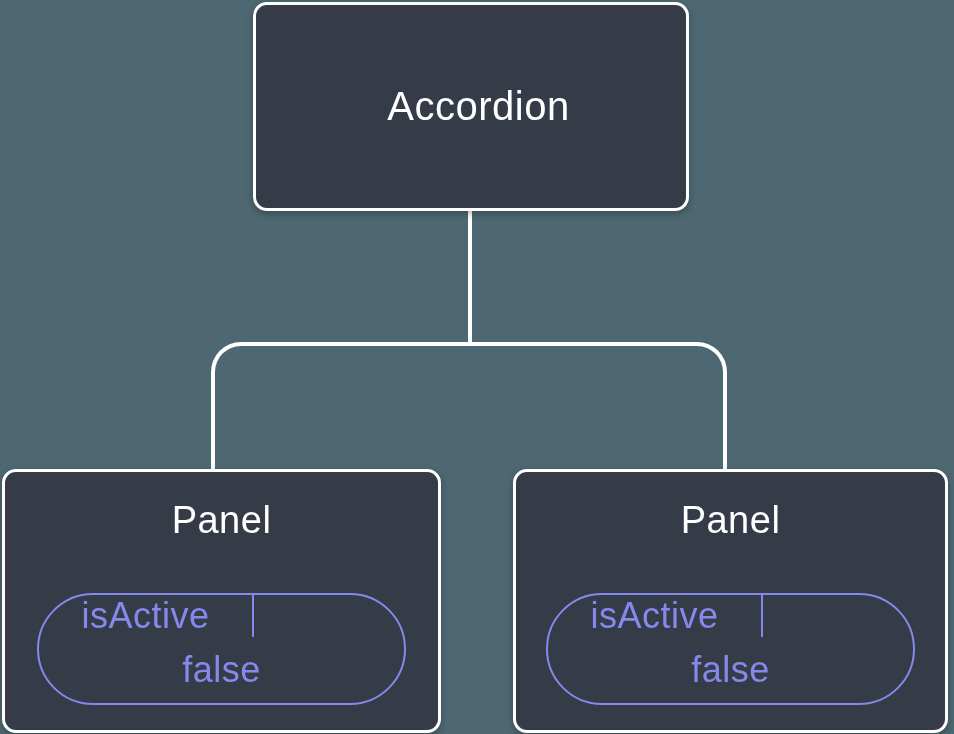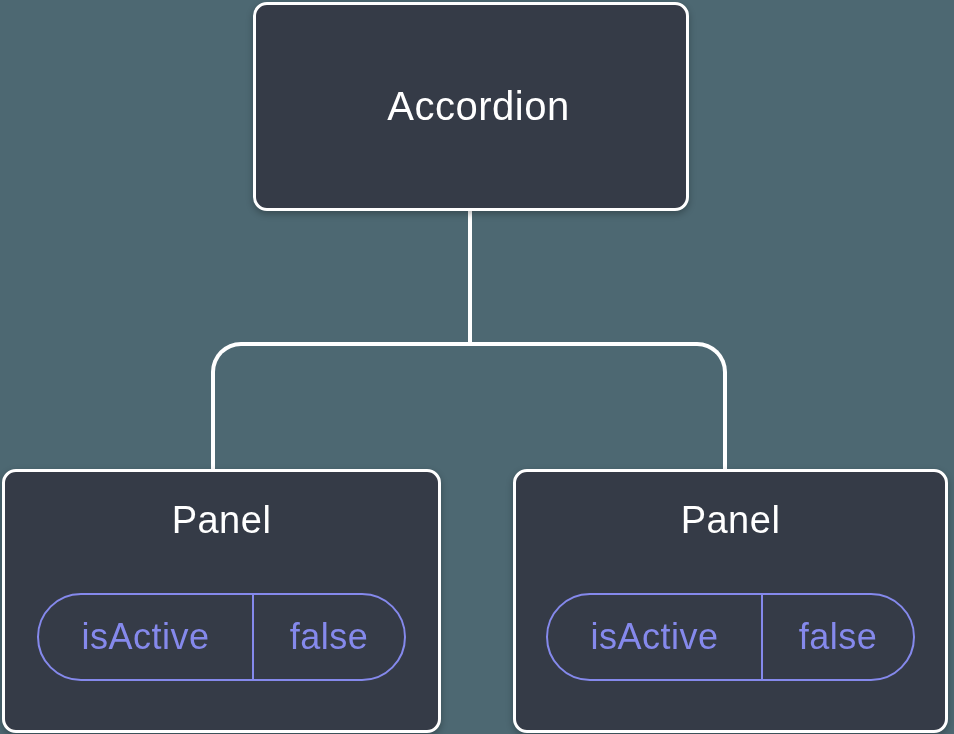--- a/index.html
+++ b/index.html
@@ -67,25 +67,26 @@
     font-weight: 500;
     letter-spacing: 0.5px;
     line-height: 1.2;
   }
   
   .pill {
     position: absolute;
     left: 0; right: 0;
     top: 121px;
     margin: 0 auto;
-    width: 369px; height: 88px;
+    width: 369px; height: 112px;
     border: 2px solid var(--state-accent);
     border-radius: 60px;
     display: flex;
     overflow: hidden;
+    flex-direction: column;
   }
   .pill-cell {
     display: flex; align-items: center; justify-content: center;
     color: var(--state-accent);
     font-size: 36px;
     font-weight: 400;
     letter-spacing: 0.5px;
   }
   .pill-cell.name {
     width: 215px;

